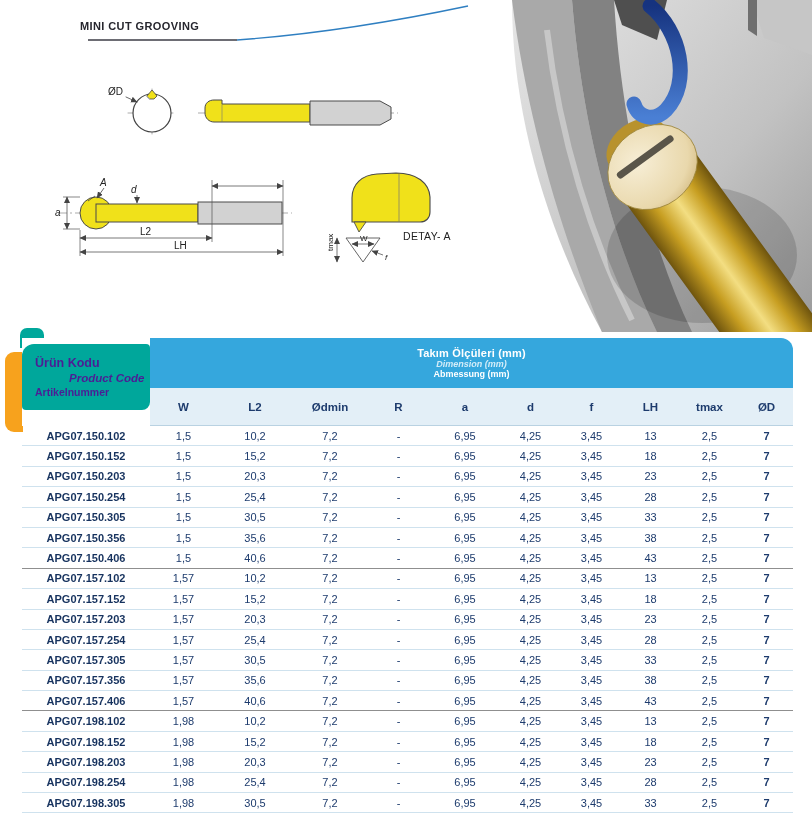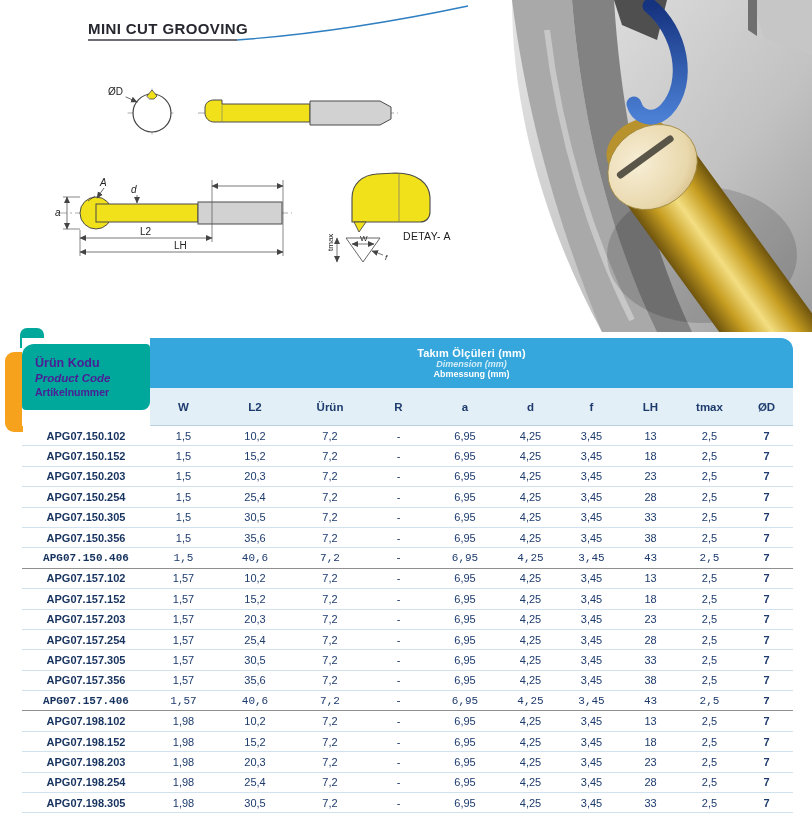--- a/index.html
+++ b/index.html
@@ -1,48 +1,48 @@
 <!DOCTYPE html>
 <html style="--teal: #00a79b; --blue: #35a7dd; --header-bg: #e3eff7; --navy: #1d3b6d; --code-navy: #16325e; --row-line: #cfe2ee; --group-line: #8f8f8f; --orange: #f7a21d; --tool-yellow: #f0e11a; --tool-gold: #c79e21; --chip-blue: #1d3f93;"><head>
 <meta charset="utf-8">
 <style>
   html,body{margin:0;padding:0;background:#fff;}
   .page{position:relative;width:812px;height:821px;background:#fff;overflow:hidden;
         font-family:"Liberation Sans",sans-serif;}
-  .title{position:absolute;left:88px;top:20px;font-size:15px;font-weight:bold;
+  .title{position:absolute;left:80px;top:20px;font-size:11px;font-weight:bold;
          color:#26262e;letter-spacing:.4px;white-space:nowrap;}
   #top-art{position:absolute;left:0;top:0;}
   
   .tab-teal-small{position:absolute;left:20px;top:328px;width:24px;height:20px;
       background:var(--teal,#00a79b);border-radius:7px 7px 0 0;}
   .tab-orange{position:absolute;left:5px;top:352px;width:18px;height:80px;
       background:var(--orange,#f7a21d);border-radius:9px 0 0 9px;}
   
   .table-wrap{position:absolute;left:22px;top:338px;width:771px;}
   table{border-collapse:separate;border-spacing:0;table-layout:fixed;width:771px;}
   .code-head{background:#fff;position:relative;padding:0;}
   .teal-box{position:absolute;top:6px;left:0;right:0;height:66px;
       background:var(--teal,#00a79b);border-radius:12px 4px 8px 4px;color:#4c1d95;
       display:flex;flex-direction:column;justify-content:center;gap:2px;
       padding-left:13px;text-align:left;box-sizing:border-box;}
   .ch1{font-size:12.5px;font-weight:bold;}
-  .ch2{font-size:11.5px;font-weight:bold;font-style:italic;}
+  .ch2{font-size:11.5px;font-weight:bold;font-style:italic;margin-left:34px;}
   .ch3{font-size:10.5px;}
   .dim-head{background:var(--blue,#35a7dd);color:#fff;height:50px;
       border-radius:0 12px 0 0;vertical-align:middle;text-align:center;padding:0;}
   .dh1{font-size:11px;font-weight:bold;letter-spacing:.2px;}
   .dh2{font-size:9px;font-style:italic;color:#d2ecf8;text-align:center;}
   .dh3{font-size:9px;}
   .hrow2 th{background:var(--header-bg,#e3eff7);color:var(--navy,#1d3b6d);
       font-size:11.5px;font-weight:600;height:35px;border-bottom:1px solid #b9d2e2;}
   tbody td{height:19.4px;text-align:center;font-size:11px;color:var(--navy,#1d3b6d);
       border-bottom:1px solid var(--row-line,#cfe2ee);padding:0;white-space:nowrap;}
   tbody td.code{font-weight:bold;color:var(--code-navy,#16325e);}
   tbody td.od{font-weight:bold;}
-  tbody tr.group-end td{border-bottom:1.6px solid var(--group-line,#8f8f8f);font-family:Liberation Mono, monospace;}
+  tbody tr.group-end td{border-bottom:1.6px solid var(--group-line,#8f8f8f);}
   text{font-family:"Liberation Sans",sans-serif;}
 </style>
 </head>
 <body>
 
 <div class="page">
 
   <div class="title">MINI CUT GROOVING</div>
 
   <svg id="top-art" width="812" height="332" viewBox="0 0 812 332">
@@ -186,21 +186,21 @@
           </th>
           <th class="dim-head" colspan="10">
             <div class="dh1">Takım Ölçüleri (mm)</div>
             <div class="dh2">Dimension (mm)</div>
             <div class="dh3">Abmessung (mm)</div>
           </th>
         </tr>
         <tr class="hrow2">
             <th>W</th>
             <th>L2</th>
-            <th>Ürün</th>
+            <th>Ødmin</th>
             <th>R</th>
             <th>a</th>
             <th>d</th>
             <th>f</th>
             <th>LH</th>
             <th>tmax</th>
             <th>ØD</th>
           </tr>
       </thead>
       <tbody>

